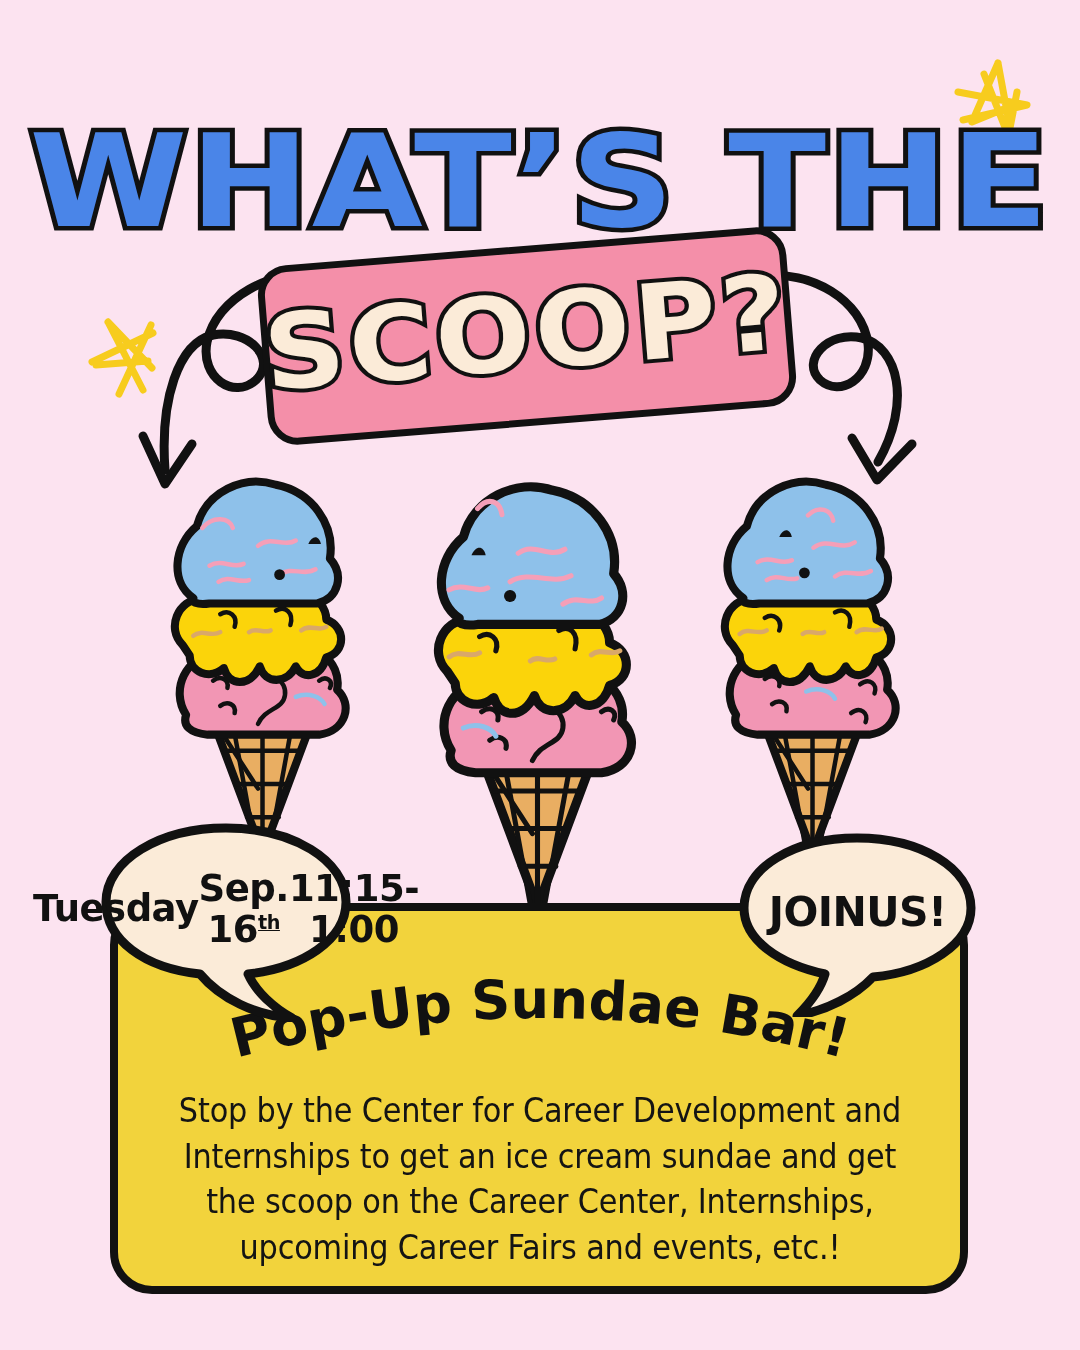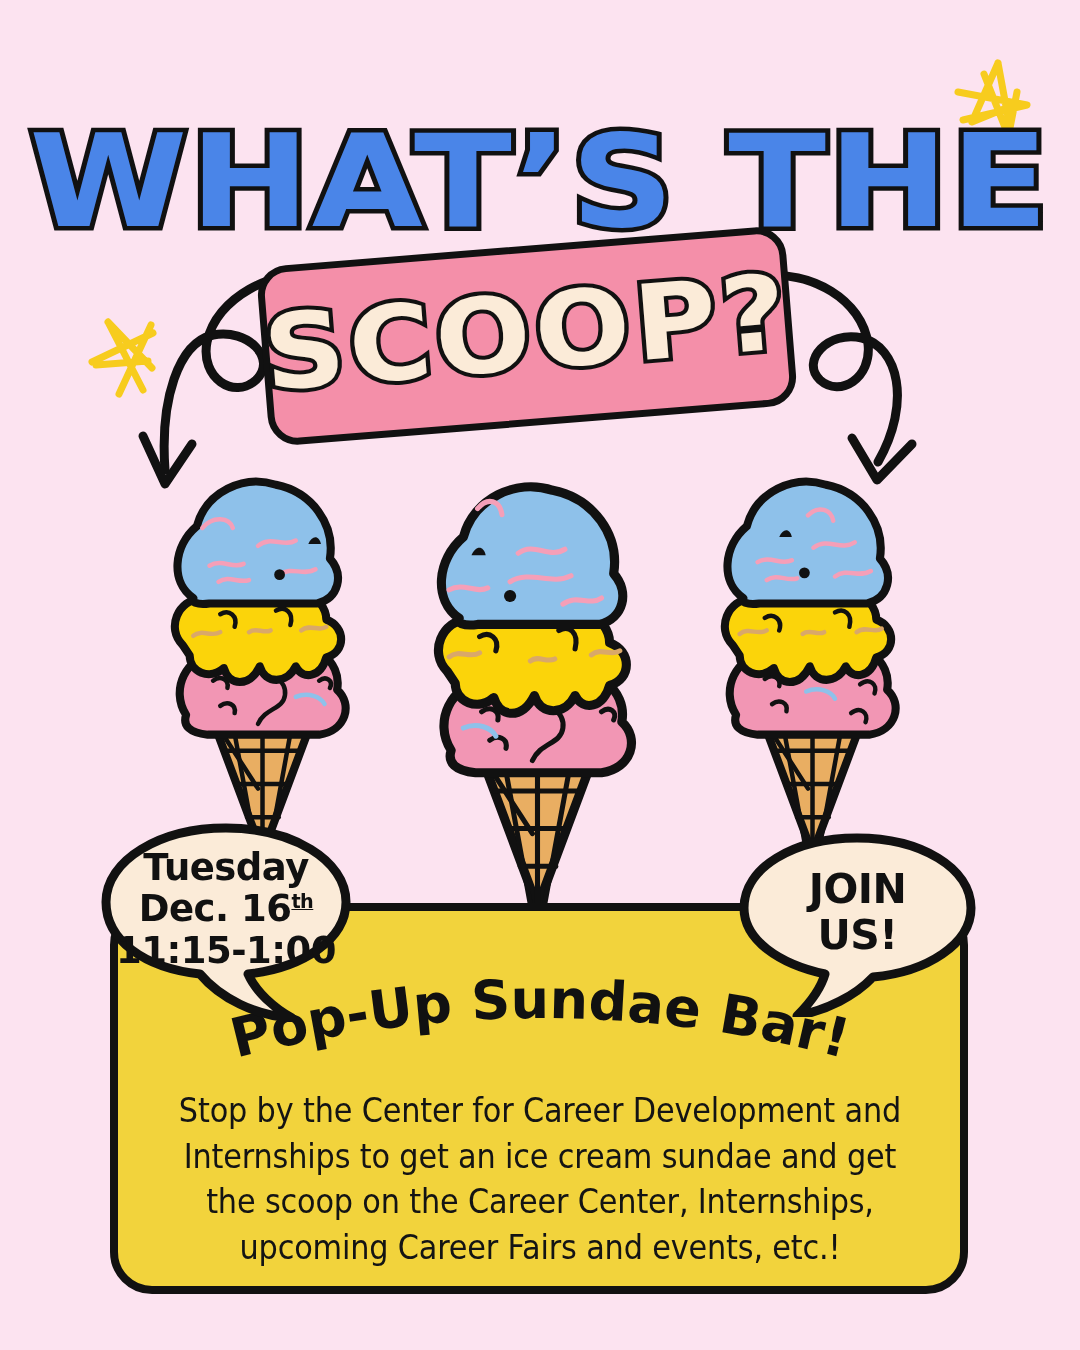--- a/index.html
+++ b/index.html
@@ -84,21 +84,21 @@
     color:#141414;
     letter-spacing:-0.2px;
     transform:scaleX(0.92);
     transform-origin:center top;
   }
 
   
   .bubble{position:absolute;}
   .bubble .btext{
     position:absolute;left:0;top:0;width:100%;height:100%;
-    display:flex;flex-direction:column;align-items:center;justify-content:center;
+    display:flex;flex-direction:row;align-items:center;justify-content:center;
     font-family:"DejaVu Sans", sans-serif;
     font-weight:bold;
     color:#111111;
     text-align:center;
     line-height:1.12;
     letter-spacing:-0.5px;
   }
   #bubble-date{left:96px;top:822px;width:260px;height:200px;}
   #bubble-date .btext{font-size:37px;padding-bottom:26px;box-sizing:border-box;}
   #bubble-date .btext sup{font-size:0.52em;vertical-align:super;text-decoration:underline;}
@@ -315,21 +315,21 @@
   <div class="body-copy">Stop by the Center for Career Development and Internships to get an ice cream sundae and get the scoop on the Career Center, Internships, upcoming Career Fairs and events, etc.!</div>
 
   <div class="bubble" id="bubble-date">
     <svg width="260" height="200" viewBox="0 0 260 200" style="position:absolute;left:0;top:0;">
       <path d="M130 6 C 196 6, 250 38, 250 80 C 250 118, 206 146, 152 152
                C 160 170, 178 186, 196 196 C 160 194, 124 176, 104 152
                C 48 146, 10 118, 10 80 C 10 38, 64 6, 130 6 Z" fill="#FBEBD8" stroke="#111111" stroke-width="9" stroke-linejoin="round"></path>
     </svg>
     <div class="btext">
       <span>Tuesday</span>
-      <span><span>Dec. 16</span><sup>th</sup></span>
+      <span><span>Sep. 16</span><sup>th</sup></span>
       <span>11:15-1:00</span>
     </div>
   </div>
 
   <div class="bubble" id="bubble-join">
     <svg width="245" height="185" viewBox="0 0 245 185" style="position:absolute;left:0;top:0;">
       <path d="M122 6 C 186 6, 236 36, 236 76 C 236 112, 192 140, 138 145
                C 120 164, 92 178, 62 184 C 76 170, 86 156, 90 142
                C 44 132, 9 108, 9 76 C 9 36, 58 6, 122 6 Z" fill="#FBEBD8" stroke="#111111" stroke-width="9" stroke-linejoin="round"></path>
     </svg>

